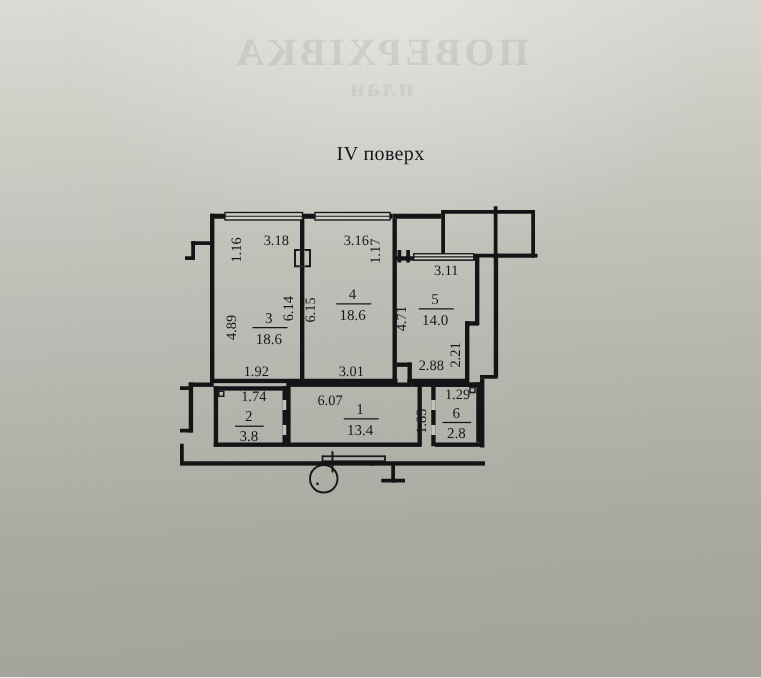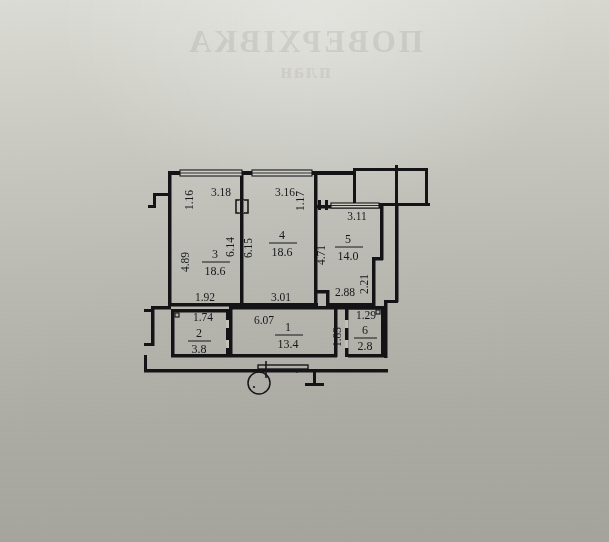--- a/index.html
+++ b/index.html
@@ -93,20 +93,21 @@
 
 <div id="page">
 
   <div id="grain"></div>
 
   <div id="bleed">
     <span>ПОВЕРХІВКА</span>
     <span class="l2">план</span>
   </div>
 
+  <div id="title">IV поверх</div>
 
   <svg id="plan" width="609" height="542" viewBox="0 0 609 542">
 
     <g>
 
       <rect class="wall" x="168" y="171" width="146" height="4"></rect>
       <rect class="wall" x="314" y="171" width="3.5" height="4"></rect>
       <rect class="wall" x="317" y="171" width="36" height="4"></rect>
 
       <rect class="wall" x="353" y="168" width="75" height="3"></rect>

